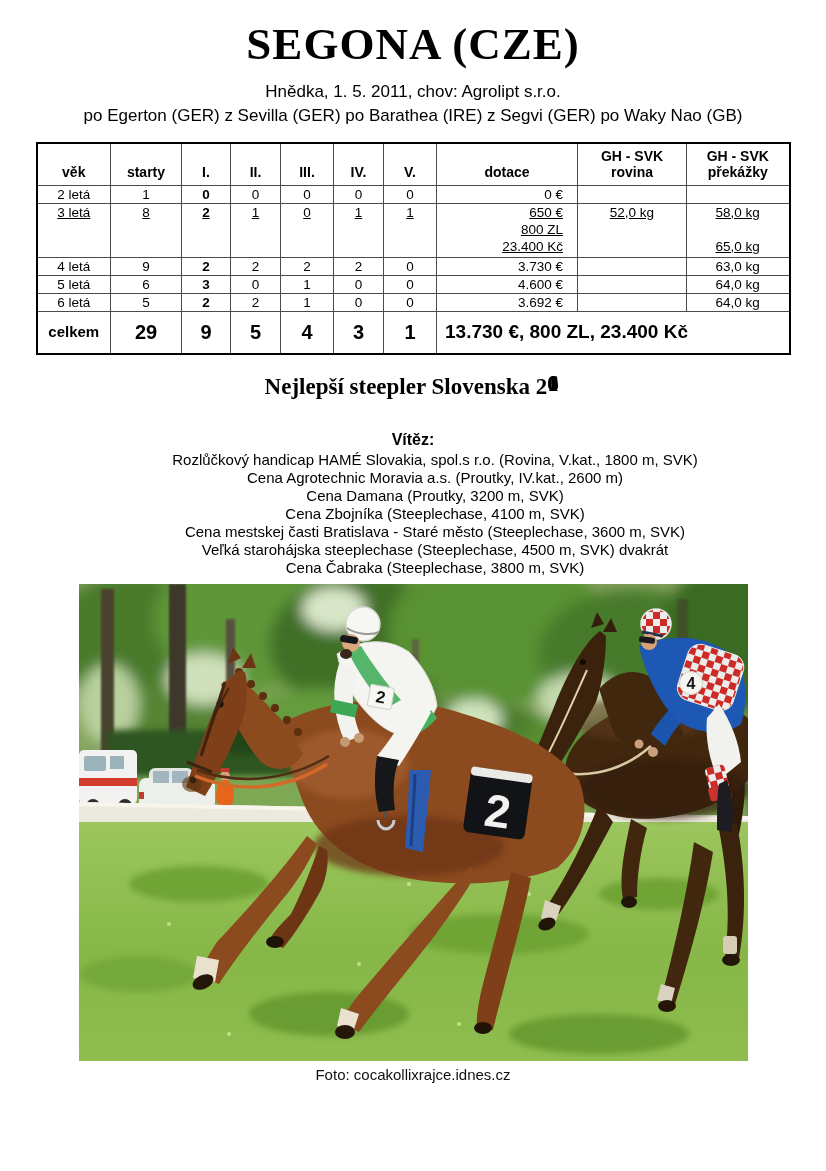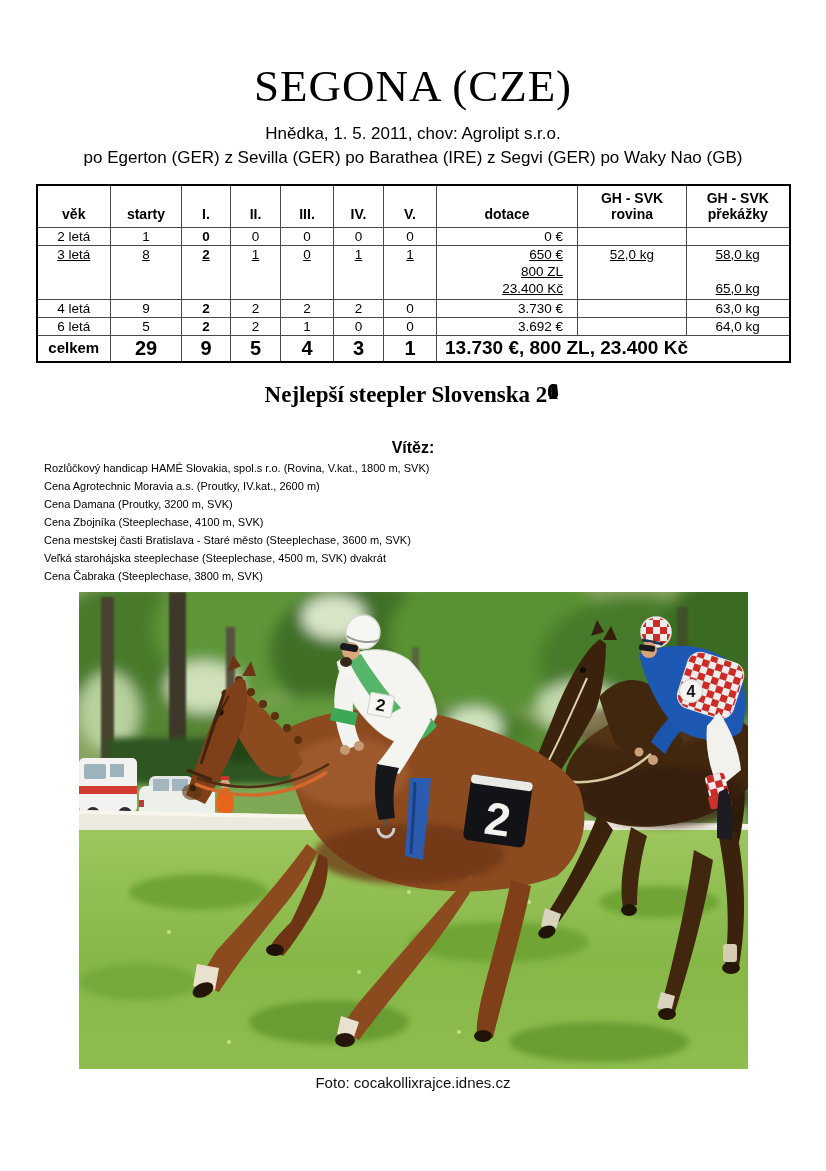--- a/index.html
+++ b/index.html
@@ -5,22 +5,22 @@
   html,body{margin:0;padding:0;}
   body{
     width:826px;height:1171px;background:#ffffff;
     font-family:"Liberation Sans",sans-serif;color:#000;
     -webkit-font-smoothing:antialiased;
   }
   .page{width:826px;height:1171px;overflow:hidden;position:relative;}
 
   
   .doc-title{
-    margin:60px 0 10px 0;text-align:center;
-    font-family:"Liberation Serif",serif;font-weight:400;
+    margin:18px 0 10px 0;text-align:center;
+    font-family:"Liberation Serif",serif;font-weight:700;
     font-size:45px;letter-spacing:1px;
   }
   .subtitle{margin:0;text-align:center;font-size:17px;line-height:24px;}
 
   
   table.stats{
     width:753px;margin:14px auto 0 auto;border-collapse:collapse;
     table-layout:fixed;border:2px solid #000;
   }
   table.stats th,table.stats td{
@@ -29,38 +29,38 @@
   }
   table.stats th{
     font-weight:700;vertical-align:bottom;padding-bottom:5px;font-size:14px;line-height:16px;
   }
   table.stats tr.hdr{height:42px;}
   table.stats tr.r0{height:17px;margin-top:12px;}
   table.stats tr.r1{height:54px;text-decoration:underline;}
   table.stats tr.r2,table.stats tr.r3,table.stats tr.r4{height:18px;}
   table.stats td.dotace{text-align:right;padding-right:14px;}
   table.stats td:nth-child(3){font-weight:700;}
-  table.stats tr.total-row{height:27px;border-radius:13px;}
+  table.stats tr.total-row{height:43px;border-radius:13px;}
   table.stats tr.total-row td{
     font-weight:700;font-size:20px;line-height:24px;vertical-align:middle;
   }
   table.stats tr.total-row td.lbl{font-size:15px;}
   table.stats tr.total-row td.merged{text-align:left;padding-left:8px;font-size:19px;}
 
   
   .award{
     margin:16px 0 0 0;text-align:center;
     font-family:"Liberation Serif",serif;font-weight:700;font-size:23px;
   }
   .overlap{position:relative;display:inline-block;width:0.62em;height:1em;vertical-align:baseline;}
   .overlap .ov{position:absolute;left:0;top:0;}
 
   
   .vitez{margin:31px 0 2px 0;text-align:center;font-size:16px;font-weight:700;}
-  .winner{ font-size:11px;line-height:18px;padding-left:44px;}
+  .winner{ text-align:center;font-size:15px;line-height:18px;padding-left:44px;}
 
   
   .photo-wrap{width:669px;height:477px;margin:7px auto 0 auto;overflow:hidden;}
   .photo-wrap svg{display:block;}
   .caption{margin:5px 0 0 0;text-align:center;font-size:15px;color:#111;}
 </style>
 </head>
 <body>
 
 <div class="page">
@@ -129,20 +129,32 @@
       <td>4 letá</td>
       <td>9</td>
       <td>2</td>
       <td>2</td>
       <td>2</td>
       <td>2</td>
       <td>0</td>
       <td class="dotace">3.730 €</td>
       <td></td>
       <td>63,0 kg</td>
+    </tr>
+    <tr class="r3">
+      <td>5 letá</td>
+      <td>6</td>
+      <td>3</td>
+      <td>0</td>
+      <td>1</td>
+      <td>0</td>
+      <td>0</td>
+      <td class="dotace">4.600 €</td>
+      <td></td>
+      <td>64,0 kg</td>
     </tr>
     <tr class="r4">
       <td>6 letá</td>
       <td>5</td>
       <td>2</td>
       <td>2</td>
       <td>1</td>
       <td>0</td>
       <td>0</td>
       <td class="dotace">3.692 €</td>

